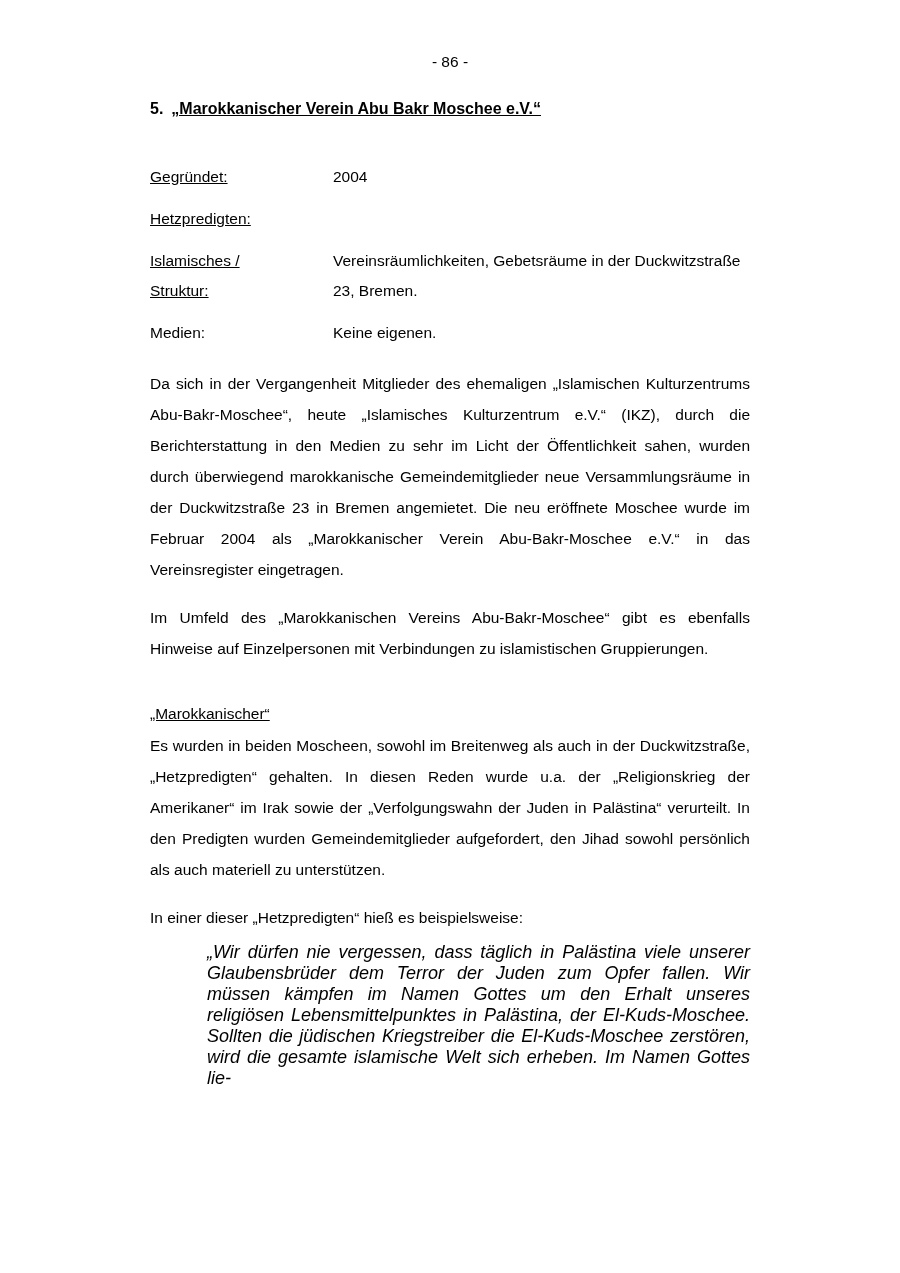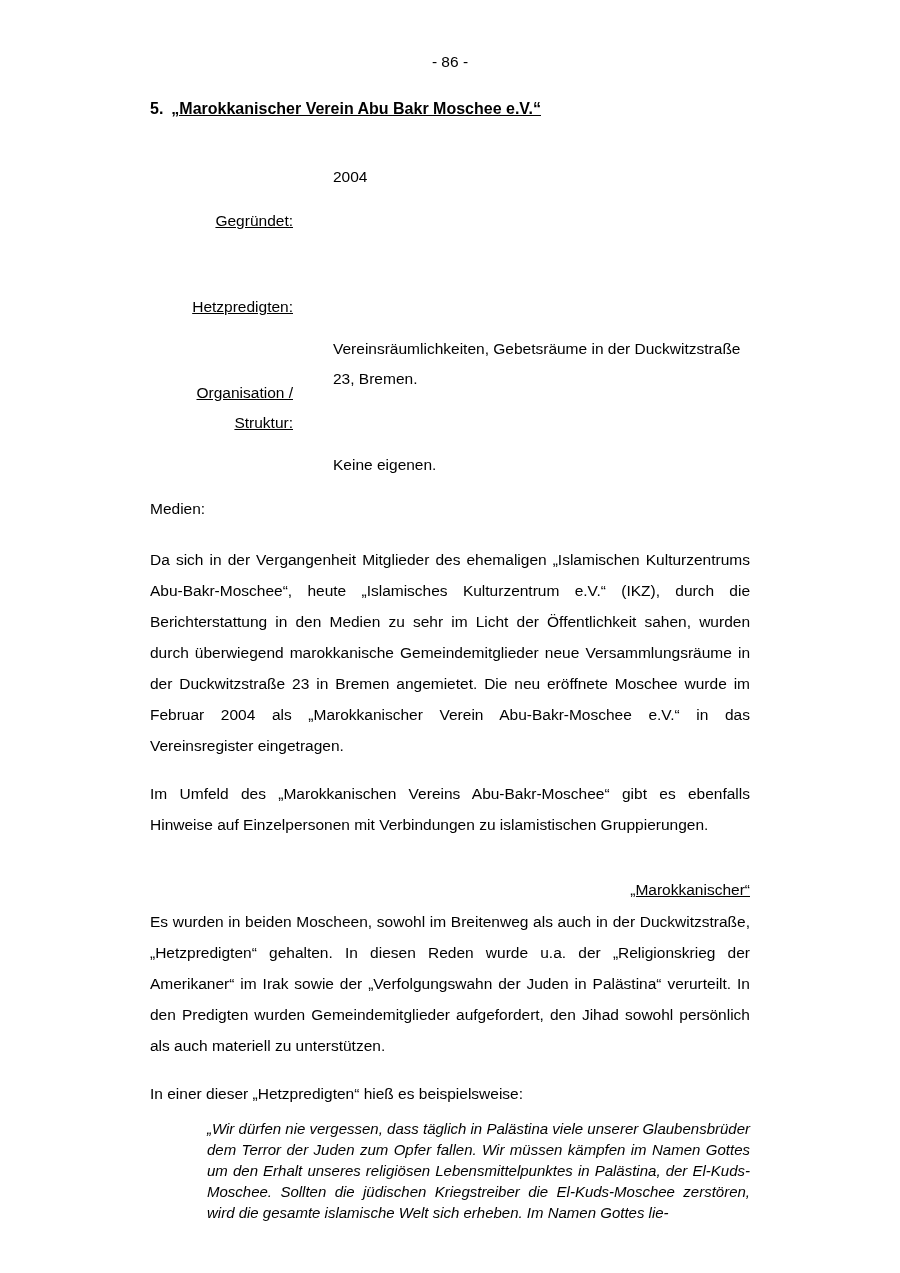--- a/index.html
+++ b/index.html
@@ -27,35 +27,33 @@
     font-size: 16px;
     font-weight: bold;
     margin: 0 0 42px 0;
     line-height: 22px;
   }
   .doc-heading .num {
     margin-right: 8px;
   }
   .u {
     text-decoration: underline;
-    text-align: right;
   }
   .facts {
     margin-bottom: 20px;
   }
   .fact-row {
     display: flex;
     align-items: flex-start;
     margin-bottom: 12px;
     line-height: 30px;
   }
   .fact-label {
     width: 143px;
     flex: 0 0 143px;
-    margin-top: 44px;
   }
   .fact-value {
     flex: 1 1 auto;
     margin-left: 40px;
   }
   .subhead {
     margin: 34px 0 1px 0;
     line-height: 31px;
   }
   .para {
@@ -66,21 +64,21 @@
   .para.spaced-before {
     margin-top: 17px;
   }
   .quote-intro {
     margin: 17px 0 9px 0;
     line-height: 31px;
   }
   .quote {
     margin: 0 0 0 57px;
     font-style: italic;
-    font-size: 15px;
+    font-size: 18px;
     line-height: 21px;
     text-align: justify;
   }
 </style>
 </head>
 <body>
 
 <div class="page">
 
   <div class="page-number">- 86 -</div>
@@ -94,21 +92,21 @@
     <div class="fact-row">
       <div class="fact-label u">Gegründet:</div>
       <div class="fact-value">2004</div>
     </div>
 
     <div class="fact-row">
       <div class="fact-label u">Hetzpredigten:</div>
     </div>
 
     <div class="fact-row">
-      <div class="fact-label u">Organisation / Struktur:</div>
+      <div class="fact-label u">Islamisches / Struktur:</div>
       <div class="fact-value">Vereinsräumlichkeiten, Gebetsräume in der Duckwitzstraße 23, Bremen.</div>
     </div>
 
     <div class="fact-row">
       <div class="fact-label">Medien:</div>
       <div class="fact-value">Keine eigenen.</div>
     </div>
 
   </div>
 

